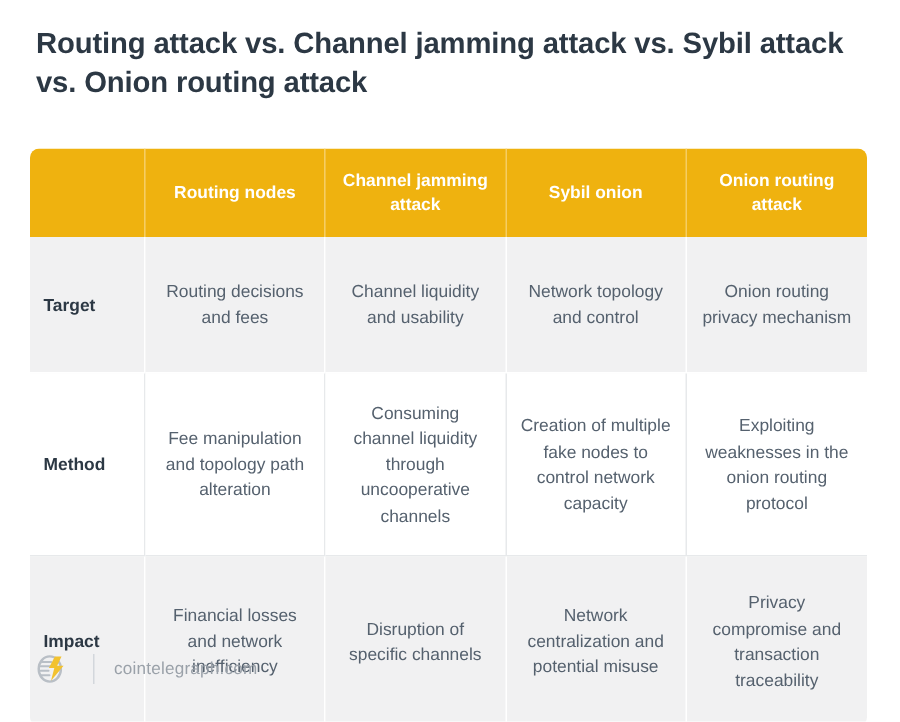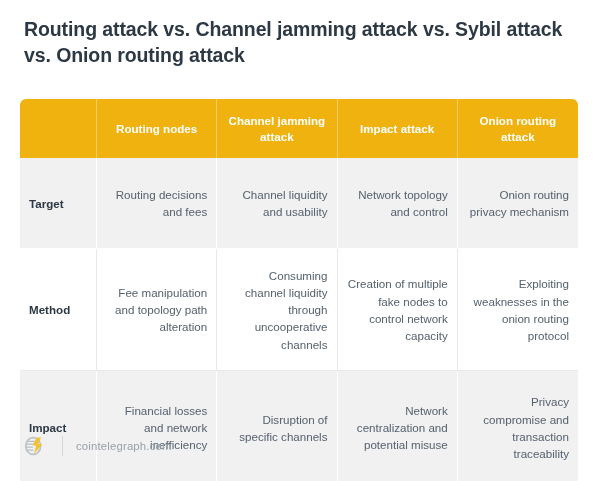--- a/index.html
+++ b/index.html
@@ -64,21 +64,21 @@
   }
   thead th:last-child { border-right: none; text-align: center; }
   thead th.corner {
     background: #efb20f;
     border-right: 1px solid #f6cd63;
   }
 
   tbody td {
     font-size: 11.6px;
     line-height: 1.48;
-    text-align: right;
+    text-align: center;
     vertical-align: middle;
     color: #55616e;
     padding: 10px 9px;
     border-right: 1px solid #ffffff;
     border-bottom: 1px solid #ffffff;
   }
   tbody td:last-child { border-right: none; }
   tbody tr:last-child td { border-bottom: none; }
 
   tbody td.rowhead {
@@ -143,21 +143,21 @@
           <col class="cx">
           <col class="cx">
           <col class="cx">
           <col class="cx">
       </colgroup>
       <thead>
         <tr>
           <th class="corner"></th>
           <th>Routing nodes</th>
           <th>Channel jamming attack</th>
-          <th>Impact attack</th>
+          <th>Sybil onion</th>
           <th>Onion routing attack</th>
         </tr>
       </thead>
       <tbody>
         <tr class="shade first r-target">
           <td class="rowhead">Target</td>
           <td>Routing decisions and fees</td>
           <td>Channel liquidity and usability</td>
           <td>Network topology and control</td>
           <td>Onion routing privacy mechanism</td>

